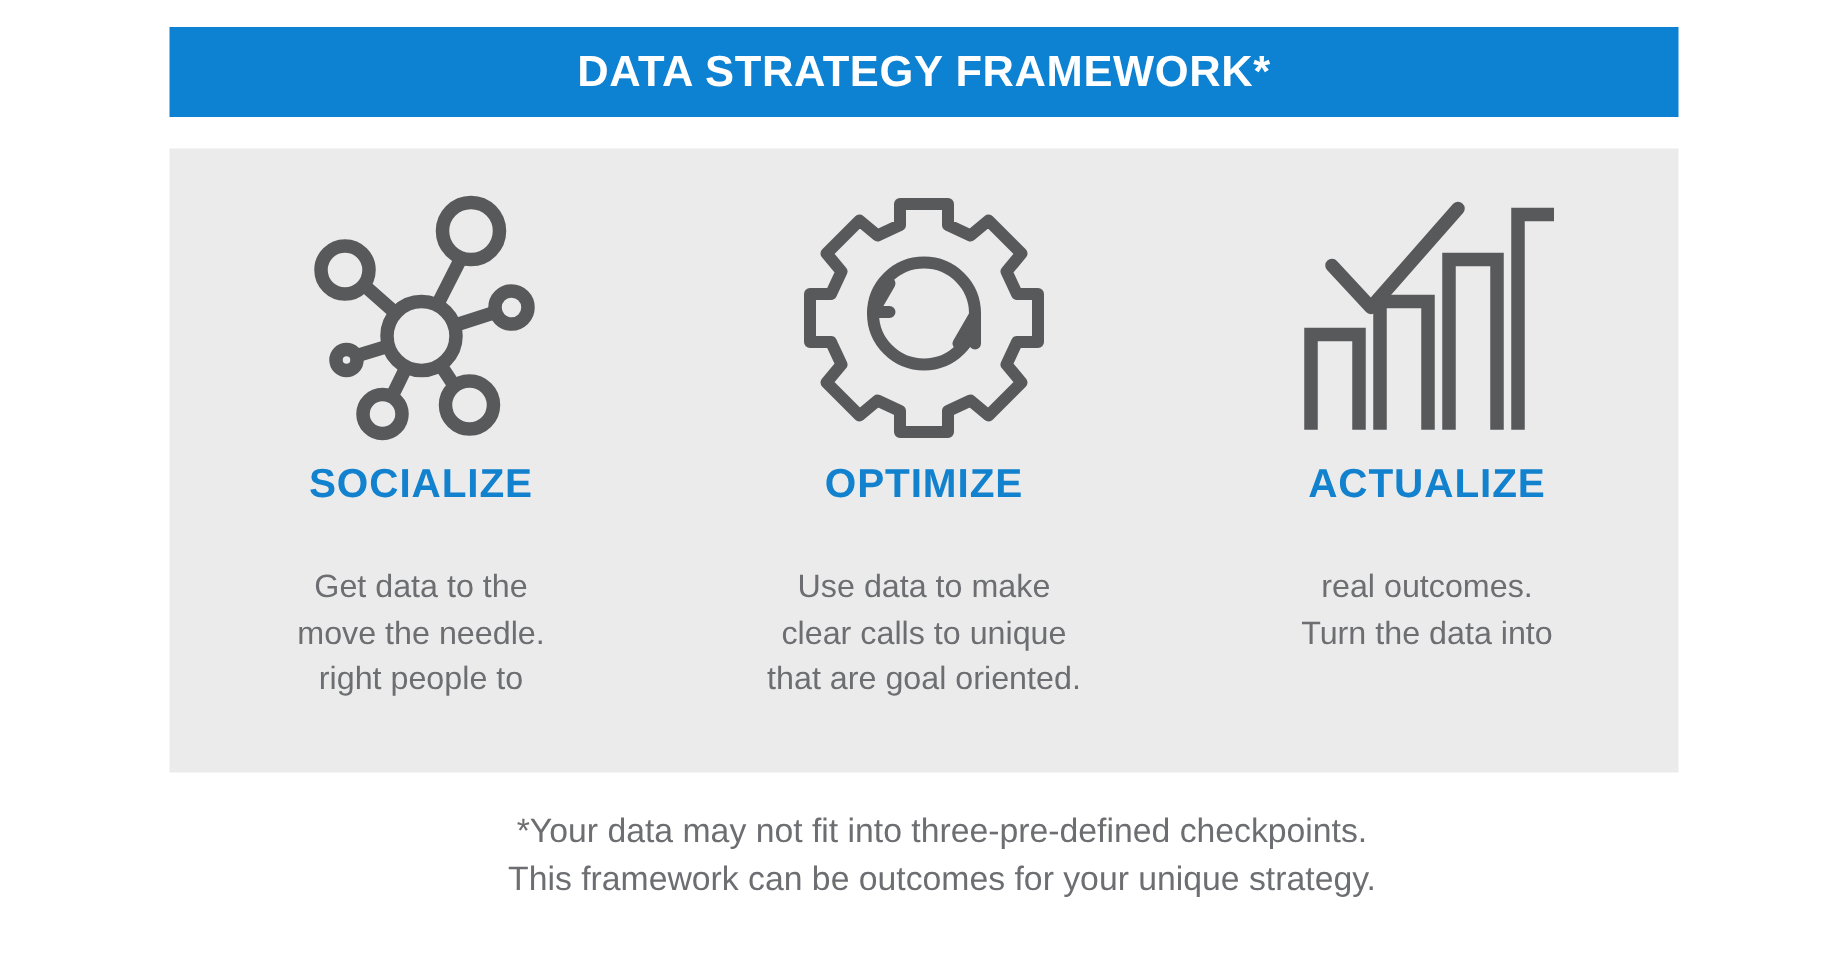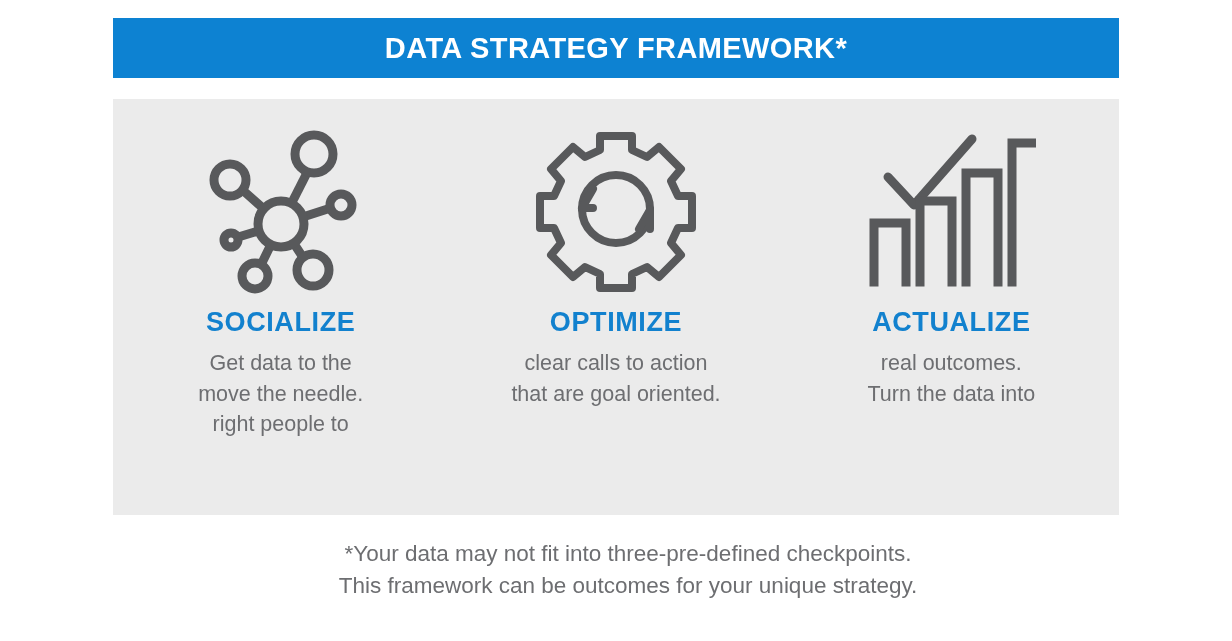--- a/index.html
+++ b/index.html
@@ -77,20 +77,21 @@
     margin-bottom: 12px;
     line-height: 1;
   }
   .panel-desc {
     color: #6d6e71;
     font-size: 21.5px;
     line-height: 1.42;
     text-align: center;
     font-weight: normal;
     padding: 0 8px;
+    margin-top: 28px;
   }
   .panel-desc div {
     white-space: nowrap;
   }
 
   
   .footnote {
     position: absolute;
     left: 12px;
     top: 538px;
@@ -151,21 +152,22 @@
           <path d="M66 10 h32 v14 l15 7 12 -10 22 22 -10 12 7 15 h14 v32 h-14 l-7 15 10 12 -22 22 -12 -10 -15 7 v14 h-32 v-14 l-15 -7 -12 10 -22 -22 10 -12 -7 -15 h-14 v-32 h14 l7 -15 -10 -12 22 -22 12 10 15 -7 z"></path>
 
           <path d="M48 83 a34 34 0 0 1 34 -34 a34 34 0 0 1 34 34"></path>
           <path d="M116 83 a34 34 0 0 1 -34 34 a34 34 0 0 1 -34 -34"></path>
           <polyline points="59,63 48,82 59,82" stroke-width="8"></polyline>
           <polyline points="105,103 116,84 116,103" stroke-width="8"></polyline>
         </svg>
       </div>
       <div class="panel-heading">OPTIMIZE</div>
       <div class="panel-desc">
-        <div>clear calls to action</div>
+        <div>Use data to make</div>
+        <div>clear calls to unique</div>
         <div>that are goal oriented.</div>
       </div>
     </div>
 
     <div class="panel">
       <div class="panel-icon">
         <svg width="170" height="160" viewBox="0 0 170 160" fill="none" stroke="#58595b" stroke-width="9" stroke-linecap="square" stroke-linejoin="miter">
 
           <polyline points="22,48 48,76 106,10" stroke-linecap="round" stroke-linejoin="round"></polyline>
 

